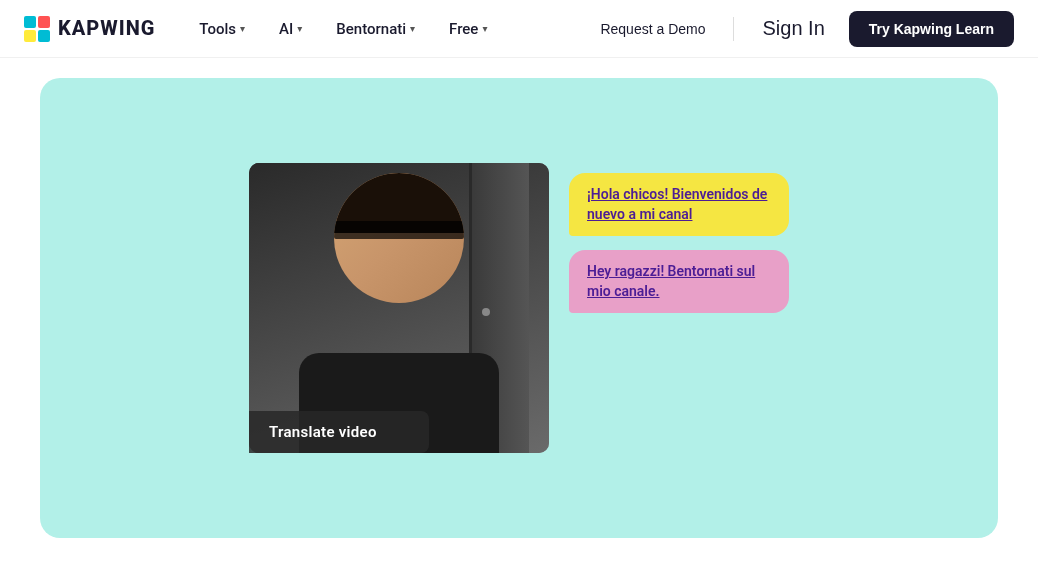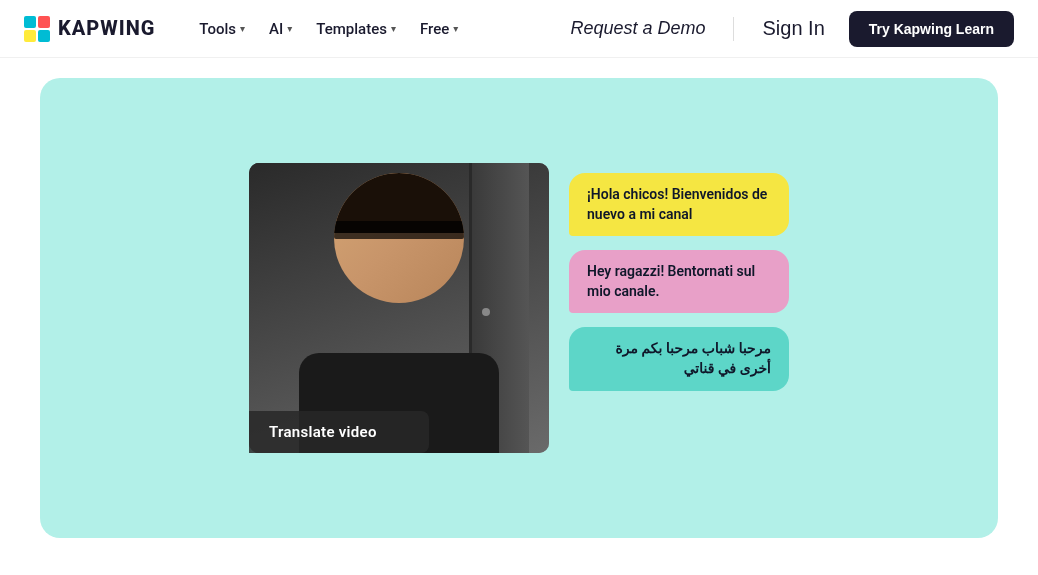--- a/index.html
+++ b/index.html
@@ -39,21 +39,21 @@
       font-size: 20px;
       font-weight: 800;
       color: #1a1a2e;
       letter-spacing: 1px;
       text-transform: uppercase;
     }
 
     .nav-links {
       display: flex;
       align-items: center;
-      gap: 0;
+      gap: 10px;
       flex: 1;
     }
 
     .nav-item {
       display: flex;
       align-items: center;
       gap: 4px;
       padding: 8px 12px;
       font-size: 15px;
       font-weight: 500;
@@ -77,29 +77,28 @@
 
     .divider-line {
       width: 1px;
       height: 24px;
       background: #ddd;
       margin: 0 4px;
     }
 
     .btn-request {
       padding: 8px 16px;
-      font-size: 18px;
+      font-size: 14px;
       font-weight: 500;
       color: #1a1a2e;
       background: transparent;
       border: none;
       cursor: pointer;
       border-radius: 6px;
       white-space: nowrap;
-      font-style: italic;
     }
 
     .btn-signin {
       padding: 8px 16px;
       font-size: 20px;
       font-weight: 500;
       color: #1a1a2e;
       background: transparent;
       border: none;
       cursor: pointer;
@@ -258,21 +257,22 @@
       padding-top: 10px;
     }
 
     .chat-bubble {
       border-radius: 16px;
       padding: 12px 18px;
       font-size: 14px;
       font-weight: 600;
       line-height: 1.4;
       max-width: 220px;
-      color: #0f172a;
+      color: #4c1d95;
+      text-decoration: underline;
     }
 
     .bubble-yellow {
       background: #f5e642;
       border-radius: 16px 16px 16px 4px;
     }
 
     .bubble-pink {
       background: #e8a0c8;
       border-radius: 16px 16px 16px 4px;
@@ -318,21 +318,21 @@
   <div class="nav-links">
     <div class="nav-item">
       <span>Tools</span>
       <span class="chevron">▾</span>
     </div>
     <div class="nav-item">
       <span>AI</span>
       <span class="chevron">▾</span>
     </div>
     <div class="nav-item">
-      <span>Templates</span>
+      <span>Bentornati</span>
       <span class="chevron">▾</span>
     </div>
     <div class="nav-item">
       <span>Free</span>
       <span class="chevron">▾</span>
     </div>
   </div>
 
   <div class="nav-right">
     <button class="btn-request">Request a Demo</button>
@@ -366,20 +366,17 @@
         <div class="translate-label">Translate video</div>
       </div>
 
       <div class="chat-container">
         <div class="chat-bubble bubble-yellow">
           <span>¡Hola chicos! Bienvenidos de nuevo a mi canal</span>
         </div>
         <div class="chat-bubble bubble-pink">
           <span>Hey ragazzi! Bentornati sul mio canale.</span>
         </div>
-        <div class="chat-bubble bubble-teal bubble-arabic">
-          <span>مرحبا شباب مرحبا بكم مرة أخرى في قناتي</span>
-        </div>
       </div>
 
     </div>
   </div>
 </div>
 
 </body></html>

